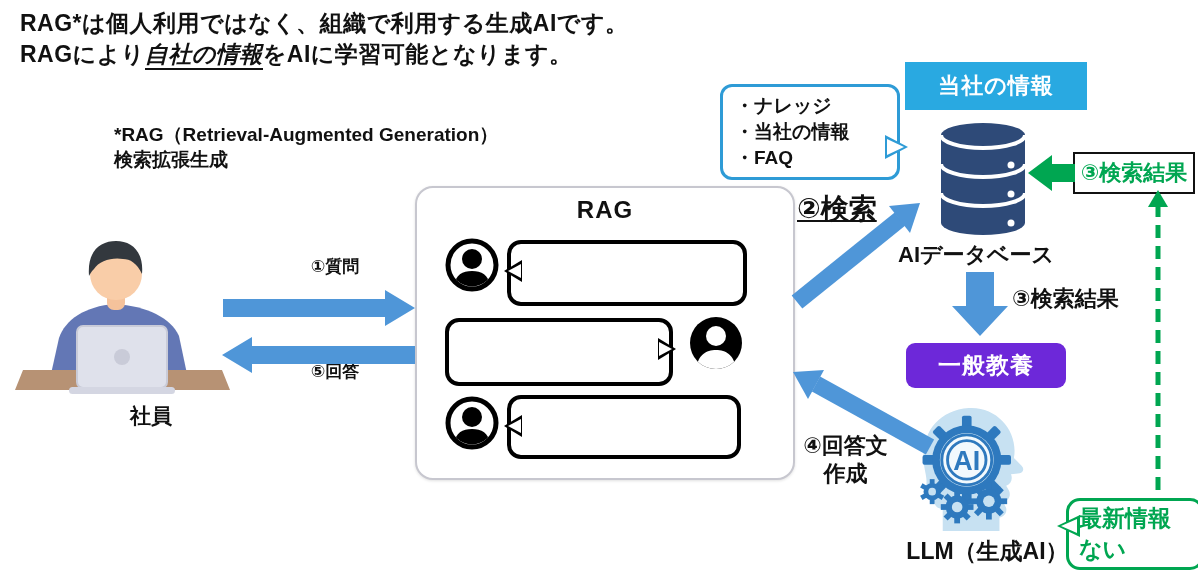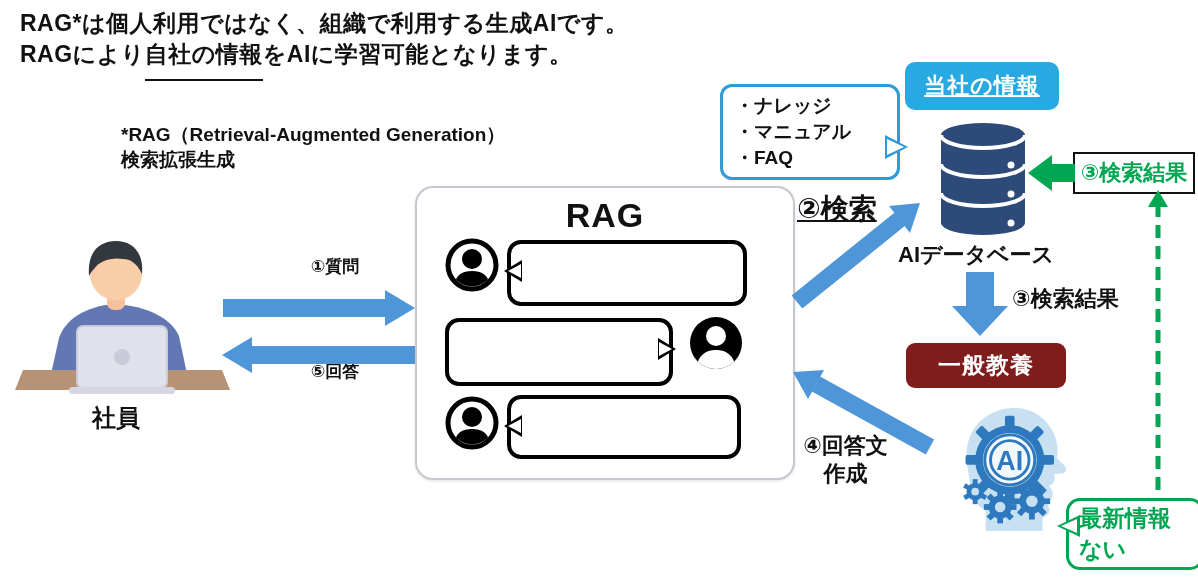--- a/index.html
+++ b/index.html
@@ -3,36 +3,36 @@
 <meta charset="utf-8">
 <style>
   html,body{margin:0;padding:0;background:#fff;}
   .canvas{
     position:relative;width:1198px;height:578px;background:#fff;overflow:hidden;
     font-family:"Liberation Sans","DejaVu Sans",sans-serif;color:#111;
   }
   .abs{position:absolute;}
   
   .title{left:20px;top:8px;font-size:23px;font-weight:bold;line-height:31px;letter-spacing:0.5px;}
-  .title .u{border-bottom:2px solid #111;padding-bottom:12px;}
-  .note{left:114px;top:122px;font-size:19px;font-weight:bold;line-height:25px;margin-left:7px;}
+  .title .u{border-bottom:2px solid #111;padding-bottom:1px;font-style:italic;}
+  .note{left:114px;top:122px;font-size:19px;font-weight:bold;line-height:25px;}
   
   .ragbox{left:415px;top:186px;width:376px;height:290px;background:#fff;border:2px solid #c7c7cf;border-radius:18px;box-shadow:0 1px 3px rgba(0,0,0,0.12);z-index:2;}
-  .ragtitle{left:0;top:8px;width:100%;text-align:center;font-size:34px;font-weight:bold;letter-spacing:1px;}
+  .ragtitle{left:0;top:8px;width:100%;text-align:center;font-size:24px;font-weight:bold;letter-spacing:1px;}
   .bubble{position:absolute;background:#fff;border:4px solid #000;border-radius:14px;}
   .bubble.tl::before{content:'';position:absolute;left:-18px;top:16px;border:11px solid transparent;border-right:18px solid #000;}
   .bubble.tl::after{content:'';position:absolute;left:-10px;top:20px;border:7px solid transparent;border-right:13px solid #fff;}
   .bubble.tr::before{content:'';position:absolute;right:-18px;top:16px;border:11px solid transparent;border-left:18px solid #000;}
   .bubble.tr::after{content:'';position:absolute;right:-10px;top:20px;border:7px solid transparent;border-left:13px solid #fff;}
   
   .flowlab{font-size:17px;font-weight:bold;white-space:nowrap;}
   .namelab{font-size:23px;font-weight:bold;white-space:nowrap;}
   
-  .cyanbox{left:905px;top:62px;width:154px;height:48px;background:#29a9e1;border-radius:10px;color:#fff;font-size:22px;font-weight:bold;display:flex;align-items:center;justify-content:center;letter-spacing:1px;z-index:2;text-decoration:underline;}
-  .redbox{left:906px;top:343px;width:160px;height:45px;background:#7f1d1d;border-radius:9px;color:#fff;font-size:23px;font-weight:bold;display:flex;align-items:center;justify-content:center;letter-spacing:1px;z-index:2;}
+  .cyanbox{left:905px;top:62px;width:182px;height:48px;background:#29a9e1;border-radius:0;color:#fff;font-size:22px;font-weight:bold;display:flex;align-items:center;justify-content:center;letter-spacing:1px;z-index:2;}
+  .redbox{left:906px;top:343px;width:160px;height:45px;background:#6d28d9;border-radius:9px;color:#fff;font-size:23px;font-weight:bold;display:flex;align-items:center;justify-content:center;letter-spacing:1px;z-index:2;}
   .lawbox{left:1073px;top:152px;width:118px;height:38px;background:#fff;border:2px solid #111;color:#00a651;font-size:22px;font-weight:bold;display:flex;align-items:center;justify-content:center;z-index:2;}
   
   .callout-blue{left:720px;top:84px;width:162px;height:84px;background:#fff;border:3px solid #2e9bd6;border-radius:12px;padding:6px 0 0 12px;font-size:19px;font-weight:600;line-height:26px;z-index:2;}
   .callout-blue::before{content:'';position:absolute;right:-23px;top:48px;border:12px solid transparent;border-left:23px solid #2e9bd6;}
   .callout-blue::after{content:'';position:absolute;right:-15px;top:52px;border:8px solid transparent;border-left:17px solid #fff;}
   .callout-green{left:1066px;top:498px;width:122px;height:64px;background:#fff;border:3px solid #00a651;border-radius:14px;padding:2px 0 0 10px;color:#00a651;font-size:23px;font-weight:bold;line-height:31px;z-index:3;}
   .callout-green::before{content:'';position:absolute;left:-23px;top:14px;border:11px solid transparent;border-right:23px solid #00a651;}
   .callout-green::after{content:'';position:absolute;left:-15px;top:18px;border:7px solid transparent;border-right:16px solid #fff;}
   .overlay{left:0;top:0;width:1198px;height:578px;z-index:5;pointer-events:none;}
   .icon-div{z-index:2;}
@@ -57,21 +57,21 @@
       <path d="M100 66 C70 68 50 82 44 100 L36 136 L172 136 L164 98 C156 80 132 68 100 66 Z" fill="#6377b5"></path>
       <rect x="92" y="52" width="18" height="20" rx="7" fill="#f5c29b"></rect>
       <circle cx="101" cy="36" r="26" fill="#f9cda8"></circle>
       <path d="M74 38 C72 12 86 3 101 3 C117 3 129 14 127 36 C122 25 115 21 108 21 C97 19 84 23 79 31 C76 34 75 36 74 38 Z" fill="#33383e"></path>
       <polygon points="8,132 207,132 215,152 0,152" fill="#b79274"></polygon>
       <rect x="62" y="88" width="90" height="62" rx="6" fill="#dfe1eb" stroke="#c9cbd8" stroke-width="2"></rect>
       <circle cx="107" cy="119" r="8" fill="#c9cbd8"></circle>
       <rect x="54" y="149" width="106" height="7" rx="3.5" fill="#d4d6e2"></rect>
     </svg>
   </div>
-  <div class="abs namelab" style="left:70px;top:402px;width:92px;text-align:center;font-size:24px;">社員</div>
+  <div class="abs namelab" style="left:80px;top:402px;width:92px;text-align:right;font-size:21px;">社員</div>
 
   <div class="abs flowlab" style="left:270px;top:255px;width:130px;text-align:center;">①質問</div>
   <div class="abs flowlab" style="left:270px;top:360px;width:130px;text-align:center;">⑤回答</div>
 
   <div class="abs ragbox">
     <div class="abs ragtitle">RAG</div>
 
     <div class="abs" style="left:28px;top:50px;width:54px;height:54px;">
       <svg width="54" height="54" viewBox="0 0 54 54">
         <circle cx="27" cy="27" r="24" fill="#fff" stroke="#000" stroke-width="5"></circle>
@@ -112,21 +112,21 @@
         </g>
       </svg>
     </div>
     <div class="bubble tl" style="left:90px;top:207px;width:226px;height:56px;"></div>
   </div>
 
   <div class="abs cyanbox">当社の情報</div>
 
   <div class="abs callout-blue">
     <div>・ナレッジ</div>
-    <div>・マニュアル</div>
+    <div>・当社の情報</div>
     <div>・FAQ</div>
   </div>
 
   <div class="abs icon-div" style="left:938px;top:120px;width:90px;height:118px;">
     <svg width="90" height="118" viewBox="0 0 90 118">
       <path d="M3 15 A42 12 0 0 1 87 15 L87 103 A42 12 0 0 1 3 103 Z" fill="#2e4a78"></path>
       <path d="M3 15 A42 13 0 0 0 87 15" stroke="#fff" stroke-width="4" fill="none"></path>
       <path d="M3 44 A42 13 0 0 0 87 44" stroke="#fff" stroke-width="4" fill="none"></path>
       <path d="M3 73 A42 13 0 0 0 87 73" stroke="#fff" stroke-width="4" fill="none"></path>
       <circle cx="73" cy="45" r="3.5" fill="#fff"></circle>
@@ -140,21 +140,21 @@
 
   <div class="abs flowlab" style="left:797px;top:190px;font-size:28px;text-decoration:underline;">②検索</div>
   <div class="abs flowlab" style="left:1012px;top:284px;font-size:22px;">③検索結果</div>
   <div class="abs flowlab" style="left:788px;top:432px;width:115px;text-align:center;font-size:22px;line-height:28px;">
     <div>④回答文</div>
     <div>作成</div>
   </div>
 
   <div class="abs redbox">一般教養</div>
 
-  <div class="abs icon-div" style="left:954px;top:405px;width:125px;height:130px;">
+  <div class="abs icon-div" style="left:911px;top:405px;width:125px;height:130px;">
     <svg width="125" height="130" viewBox="0 0 130 135">
       <path d="M60 3 C30 5 12 27 13 55 C13 66 17 74 16 82 C16 88 20 91 24 92 L24 99 C24 105 28 108 33 108 L33 131 L92 131 L92 117 C97 116 100 112 99 107 L96 101 C102 99 104 94 102 89 L99 84 C104 82 106 77 104 72 L113 71 C117 70 118 66 115 63 L107 55 C112 28 90 1 60 3 Z" fill="#c7e1f2"></path>
       <g transform="translate(58,57)">
         <g fill="#2e79be">
           <rect x="-5" y="-46" width="10" height="13" rx="2"></rect>
           <rect x="-5" y="-46" width="10" height="13" rx="2" transform="rotate(45)"></rect>
           <rect x="-5" y="-46" width="10" height="13" rx="2" transform="rotate(90)"></rect>
           <rect x="-5" y="-46" width="10" height="13" rx="2" transform="rotate(135)"></rect>
           <rect x="-5" y="-46" width="10" height="13" rx="2" transform="rotate(180)"></rect>
           <rect x="-5" y="-46" width="10" height="13" rx="2" transform="rotate(225)"></rect>
@@ -196,20 +196,21 @@
           <rect x="-3" y="-19" width="6" height="7" transform="rotate(90)"></rect>
           <rect x="-3" y="-19" width="6" height="7" transform="rotate(135)"></rect>
           <rect x="-3" y="-19" width="6" height="7" transform="rotate(180)"></rect>
           <rect x="-3" y="-19" width="6" height="7" transform="rotate(225)"></rect>
           <rect x="-3" y="-19" width="6" height="7" transform="rotate(270)"></rect>
           <rect x="-3" y="-19" width="6" height="7" transform="rotate(315)"></rect>
         <circle r="6" fill="#c7e1f2"></circle>
       </g>
     </svg>
   </div>
+  <div class="abs namelab" style="left:895px;top:536px;width:185px;text-align:center;">LLM（生成AI）</div>
 
   <div class="abs callout-green">
     <div>最新情報</div>
     <div>ない</div>
   </div>
 
   <svg class="abs overlay" width="1198" height="578" viewBox="0 0 1198 578">
     <polygon points="223,299 385,299 385,290 415,308 385,326 385,317 223,317" fill="#4f96d8"></polygon>
     <polygon points="415,346 252,346 252,337 222,355 252,373 252,364 415,364" fill="#4f96d8"></polygon>
     <g>

